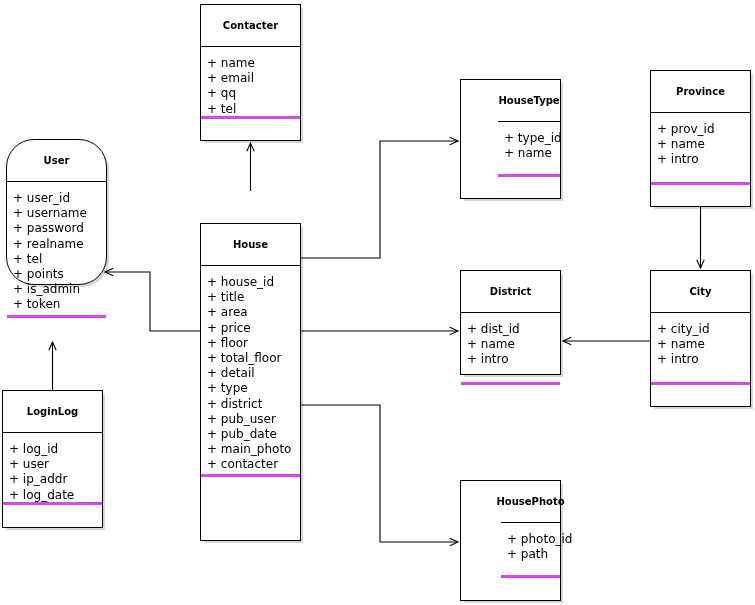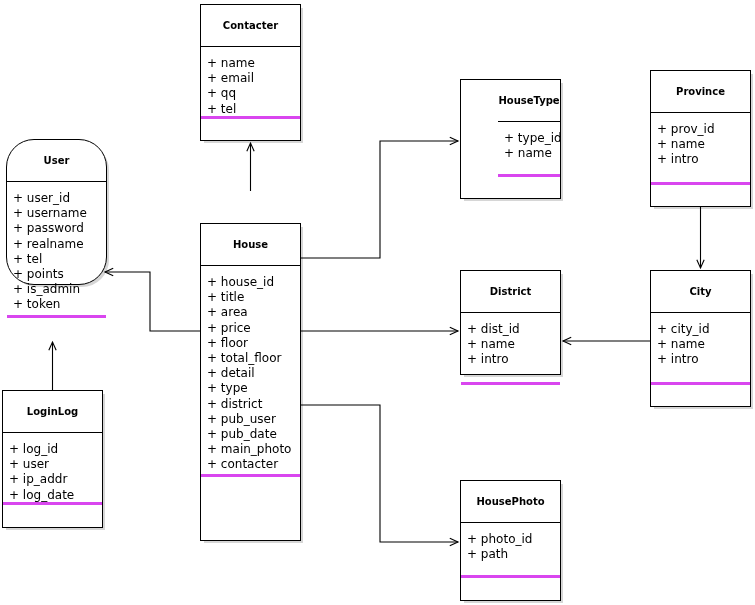--- a/index.html
+++ b/index.html
@@ -183,21 +183,21 @@
       </div>
       <div class="uml-class" style="left: 650px; top: 270px; width: 101px; height: 137px;">
         <div class="uml-title" style="height: 42px;">City</div>
         <div class="uml-attrs" style="height: 72px;">
           <div class="uml-attr">+ city_id</div>
           <div class="uml-attr">+ name</div>
           <div class="uml-attr">+ intro</div>
         </div>
         <div class="uml-ops" style="height: 21px;"></div>
       </div>
-      <div class="uml-class" style="left: 460px; top: 480px; width: 101px; height: 121px;">
+      <div class="uml-class" style="left: 460px; top: 480px; width: 101px; height: 121px; padding-left: 40px;">
         <div class="uml-title" style="height: 42px;">HousePhoto</div>
         <div class="uml-attrs" style="height: 55px;">
           <div class="uml-attr">+ photo_id</div>
           <div class="uml-attr">+ path</div>
         </div>
         <div class="uml-ops" style="height: 22px;"></div>
       </div>
     </div>
 
 </div>

